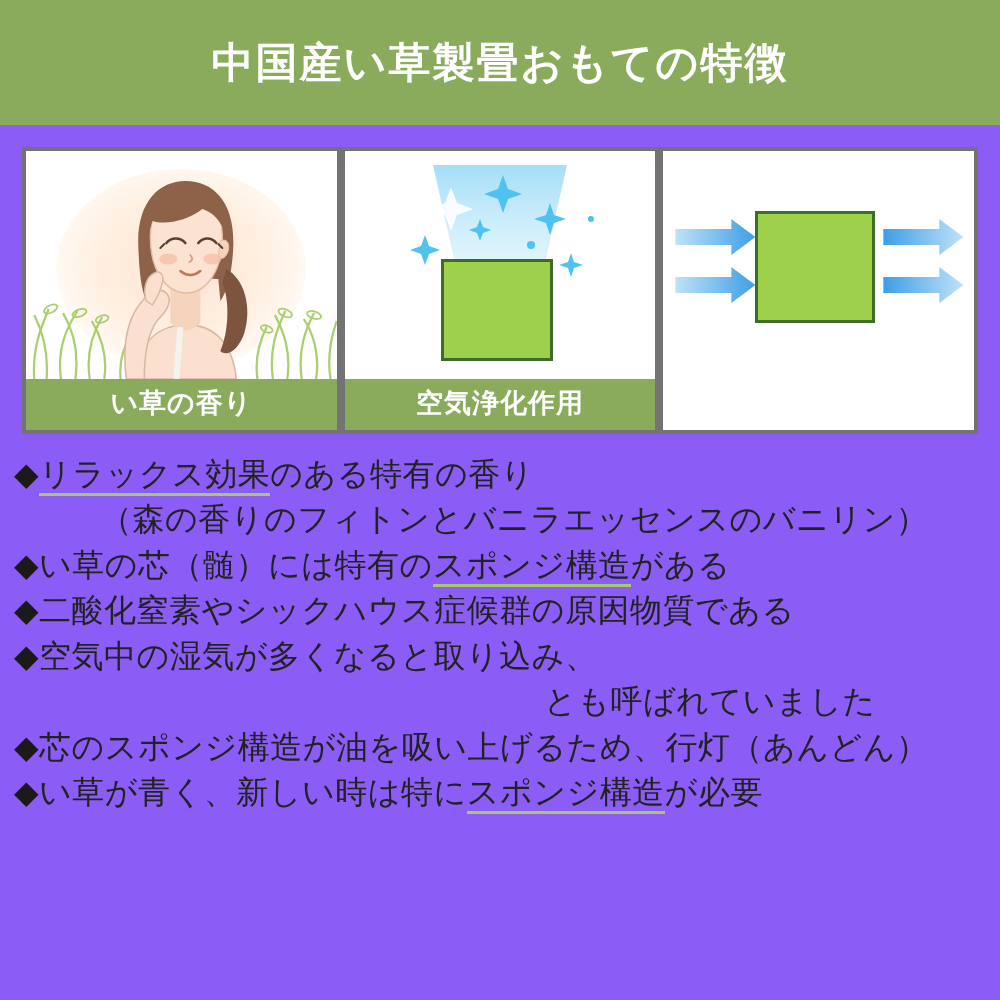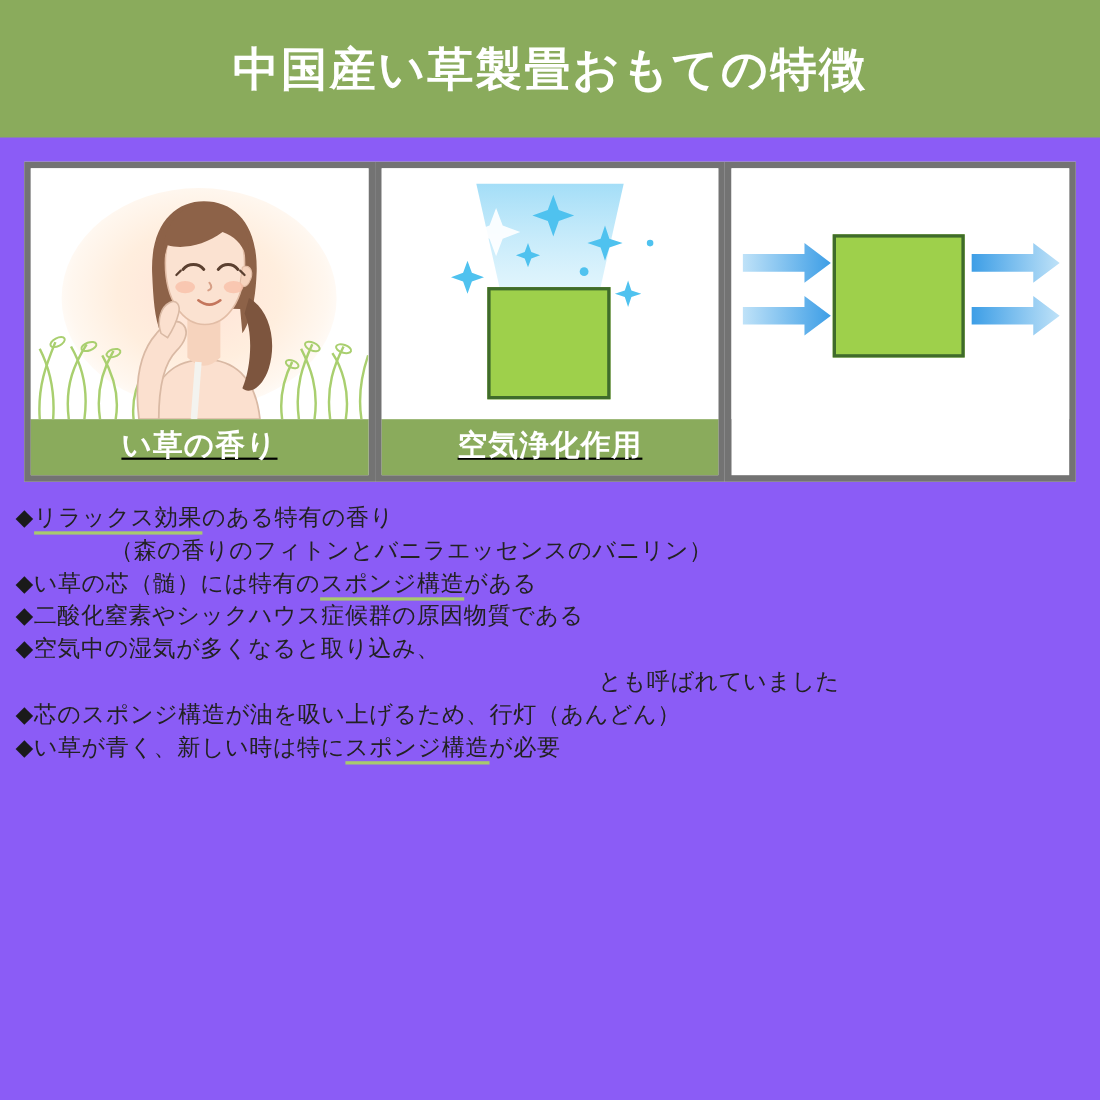--- a/index.html
+++ b/index.html
@@ -43,25 +43,24 @@
   
   .cards {
     display: flex;
     justify-content: space-between;
     padding: 22px 22px 0 22px;
     box-sizing: border-box;
   }
   .card {
     width: 328px;
     box-sizing: border-box;
-    border: 6px solid #737373;
+    border: 4px solid #737373;
     background: #ffffff;
     display: flex;
     flex-direction: column;
-    text-decoration: underline;
   }
   .card-figure {
     position: relative;
     height: 228px;
     overflow: hidden;
     background: #ffffff;
   }
   .card-caption {
     background: #8aab5c;
     color: #ffffff;
@@ -128,21 +127,21 @@
     height: 100%;
   }
 
   
   .notes {
     padding: 18px 14px 0 14px;
     box-sizing: border-box;
     color: #222222;
   }
   .note {
-    font-size: 21px;
+    font-size: 32px;
     line-height: 1.42;
     letter-spacing: 0.5px;
     white-space: nowrap;
   }
   .note .dia {
     color: #1a1a1a;
   }
   .note .ul {
     border-bottom: 3px solid #a8c96e;
     padding-bottom: 1px;

